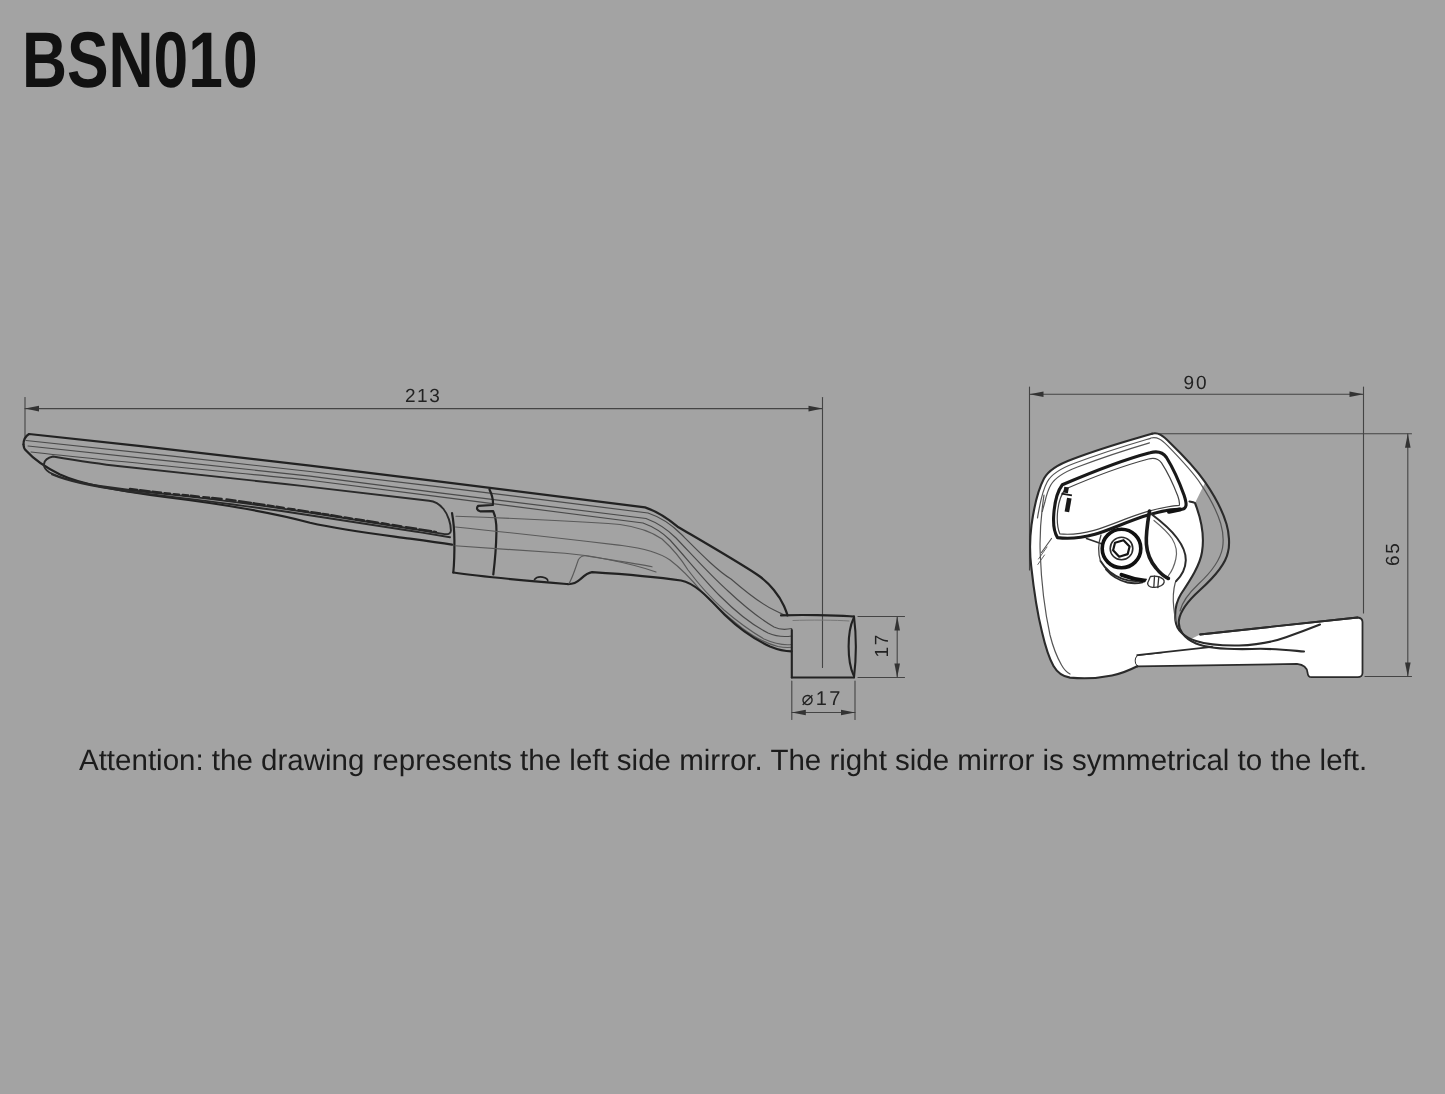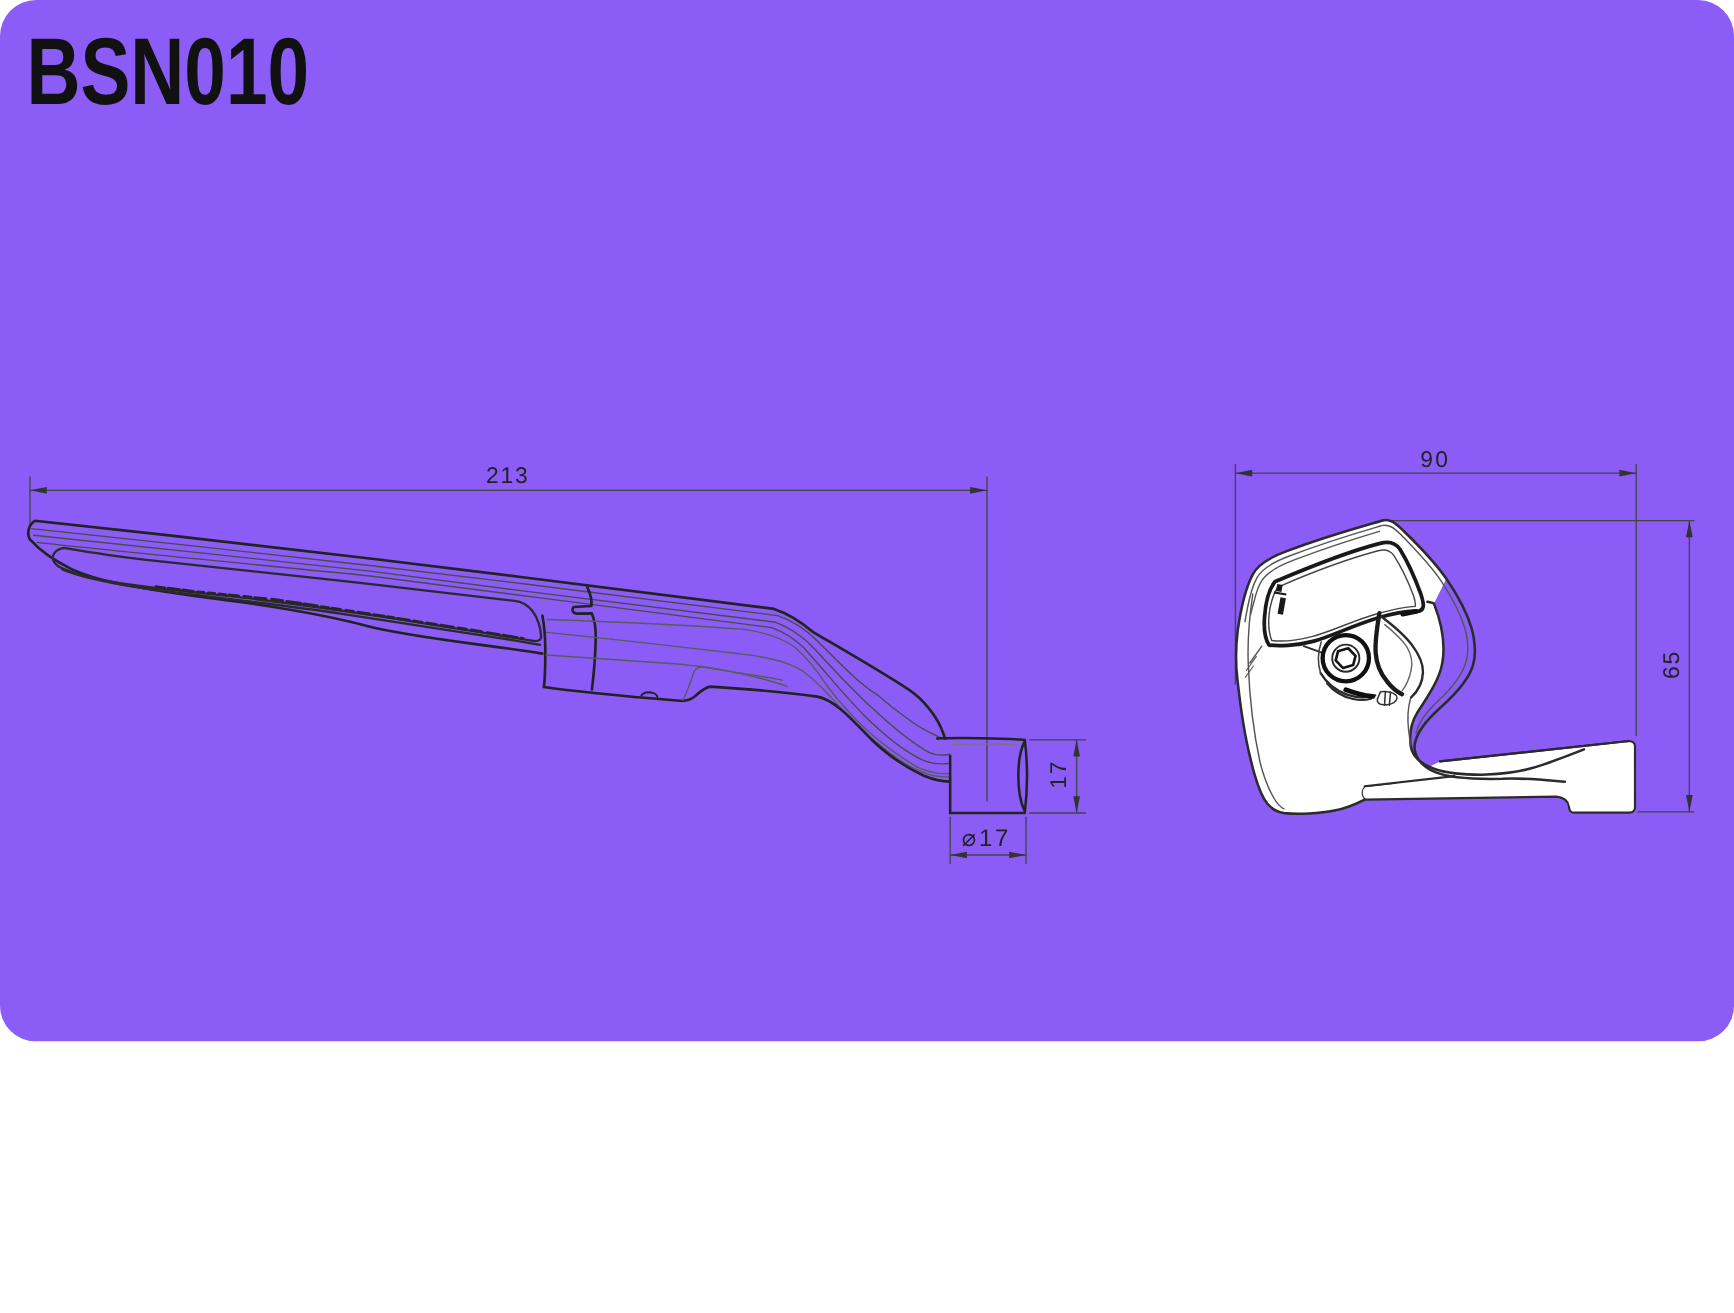--- a/index.html
+++ b/index.html
@@ -1,25 +1,26 @@
 <!DOCTYPE html>
 <html><head>
 <meta charset="utf-8">
 <style>
   html,body{margin:0;padding:0;background:#fff;-webkit-font-smoothing:antialiased;text-rendering:geometricPrecision;}
-  .page{position:relative;width:1445px;height:868px;background:#8b5cf6;overflow:hidden;
-        font-family:"Liberation Sans", sans-serif;border-radius:30px;}
+  .page{position:relative;width:1445px;height:1094px;background:#a3a3a3;overflow:hidden;
+        font-family:"Liberation Sans", sans-serif;}
   .title{position:absolute;left:22px;top:14.3px;font-size:79px;font-weight:bold;color:#111;
          transform:scaleX(0.789);transform-origin:left top;letter-spacing:0px;white-space:nowrap;}
   .attn{position:absolute;left:79px;top:743.5px;font-size:29.5px;color:#1c1c1c;white-space:nowrap;}
 </style>
 </head>
 <body>
 <div class="page">
   <div class="title">BSN010</div>
+  <div class="attn">Attention: the drawing represents the left side mirror. The right side mirror is symmetrical to the left.</div>
   <svg width="1445" height="1094" viewBox="0 0 1445 1094" style="position:absolute;left:0;top:0" fill="none" stroke-linecap="round" stroke-linejoin="round">
 
     <g id="dim213" stroke="#444" stroke-width="1.1">
       <line x1="25" y1="408.6" x2="822.5" y2="408.6"></line>
       <line x1="25" y1="397.5" x2="25" y2="438"></line>
       <line x1="822.5" y1="397.5" x2="822.5" y2="667.5"></line>
     </g>
     <g fill="#333" stroke="none">
       <path d="M25,408.6 L39,405.8 L39,411.4 Z"></path>
       <path d="M822.5,408.6 L808.5,405.8 L808.5,411.4 Z"></path>

